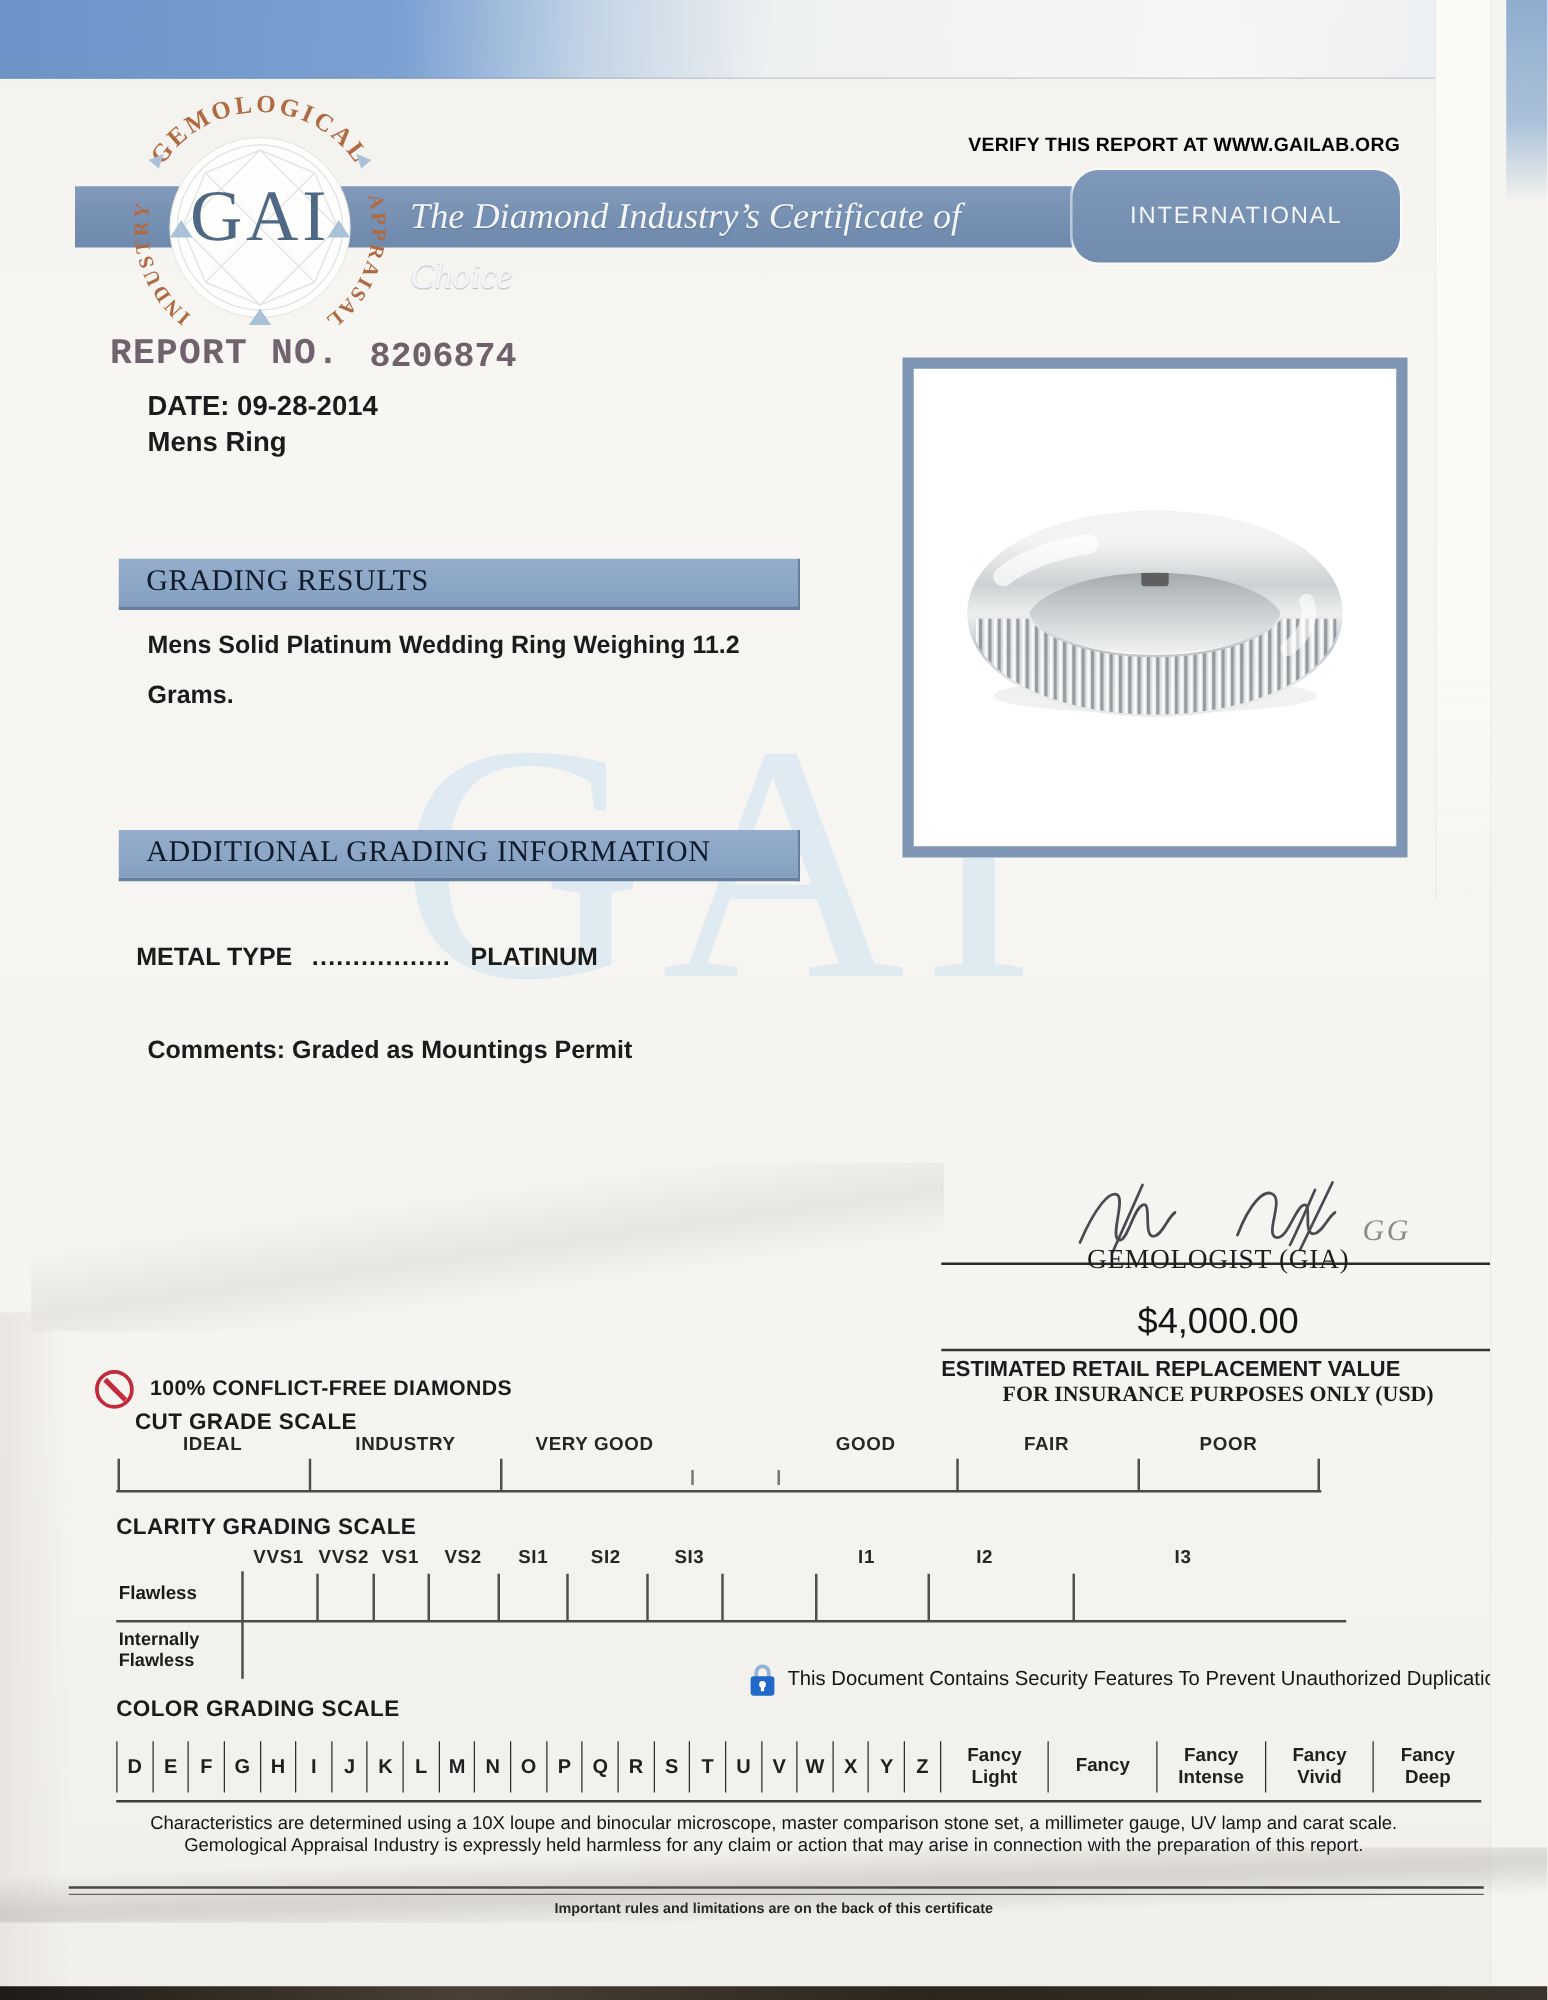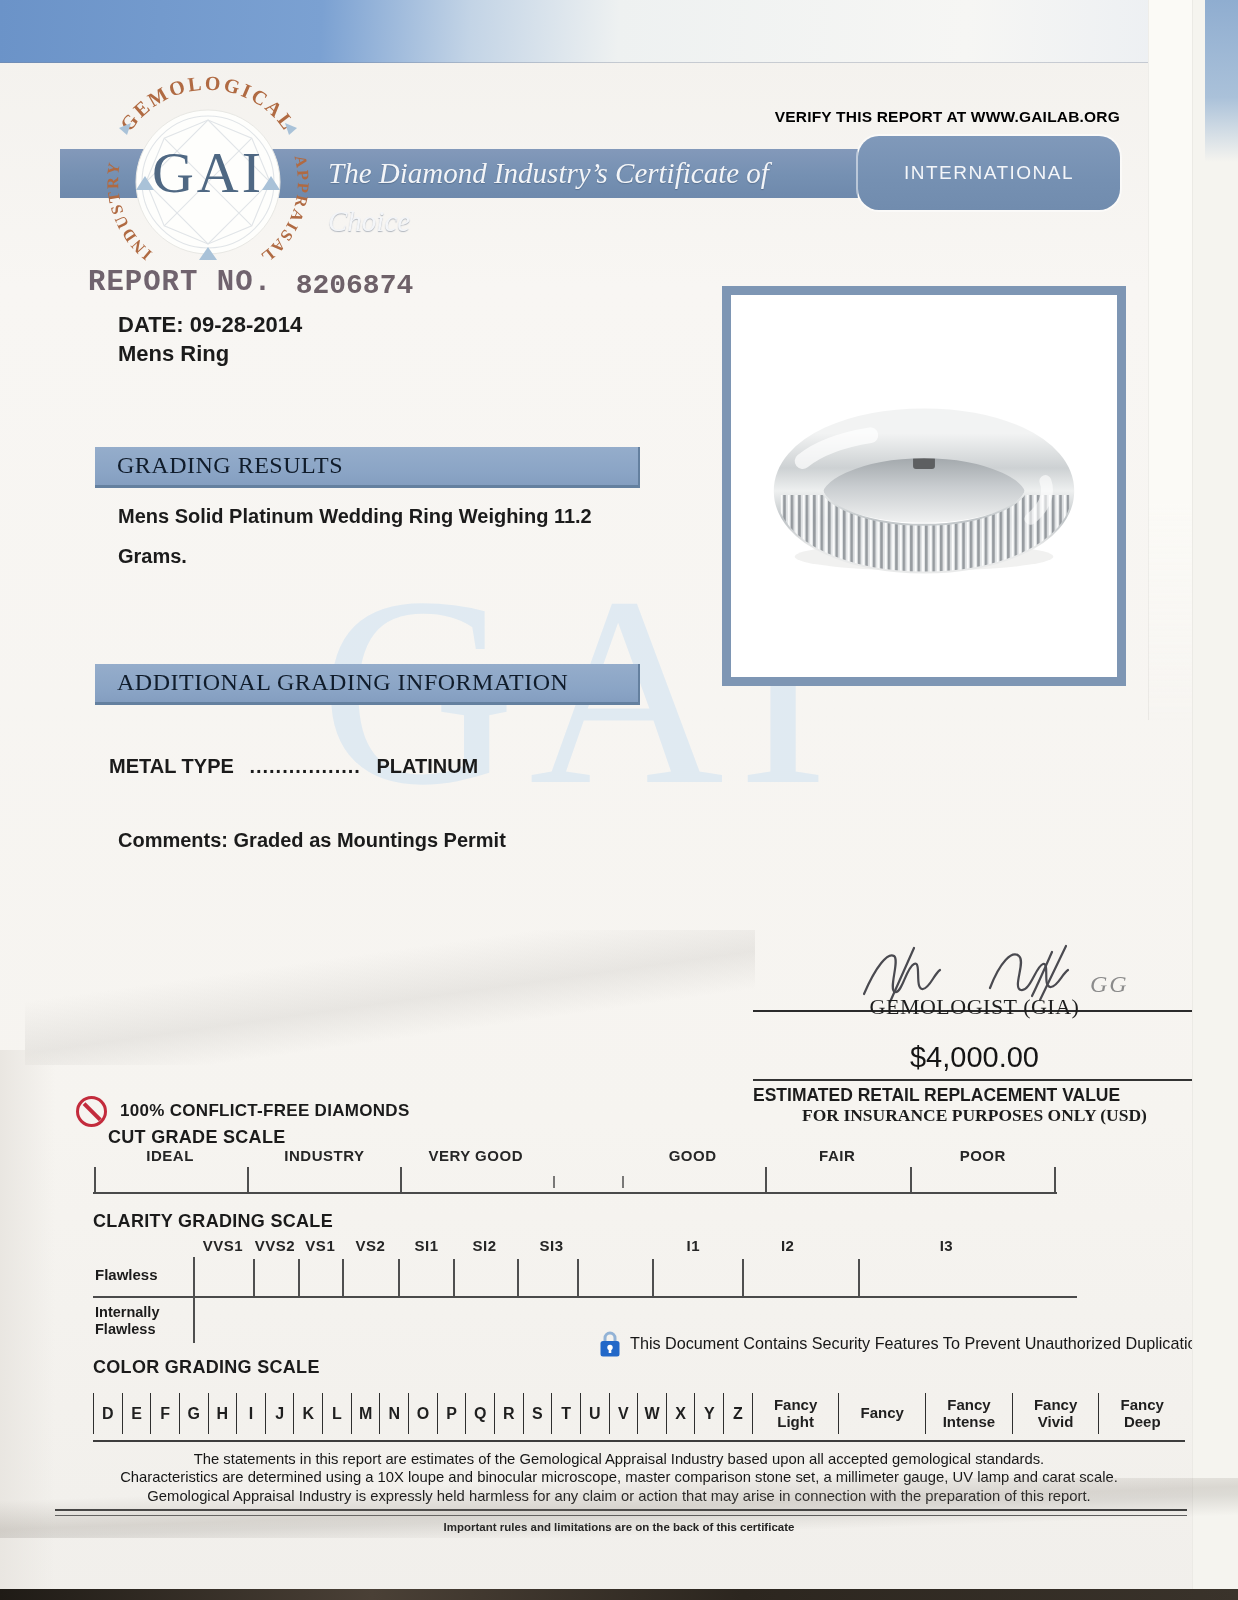--- a/index.html
+++ b/index.html
@@ -337,21 +337,20 @@
       
     <span class="c-fancy">Fancy
 Light</span><span class="c-fancy">Fancy</span><span class="c-fancy">Fancy
 Intense</span><span class="c-fancy">Fancy
 Vivid</span><span class="c-fancy">Fancy
 Deep</span></div>
   </div>
 
   <div class="abs" id="disclaimer">
 
-  <div class="disc-line">The statements in this report are estimates of the Gemological Appraisal Industry based upon all accepted gemological standards.</div>
       <div class="disc-line">Characteristics are determined using a 10X loupe and binocular microscope, master comparison stone set, a millimeter gauge, UV lamp and carat scale.</div>
       <div class="disc-line">Gemological Appraisal Industry is expressly held harmless for any claim or action that may arise in connection with the preparation of this report.</div>
     </div>
   <div class="abs" id="rule-double"></div>
   <div class="abs" id="footer-note">Important rules and limitations are on the back of this certificate</div>
 
   <div class="abs" id="fold-shadow"></div>
   <div class="abs" id="bottom-strip"></div>
 </div>
 

